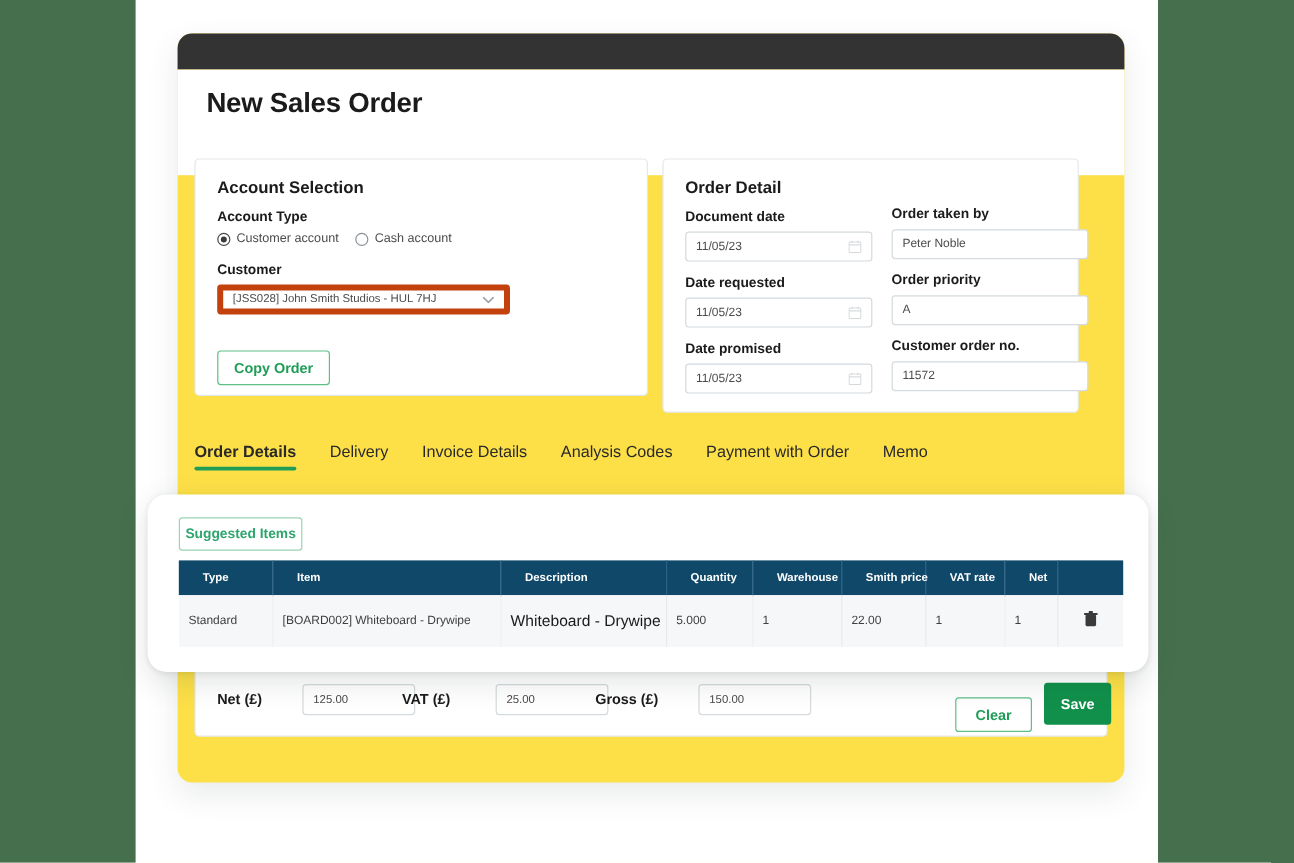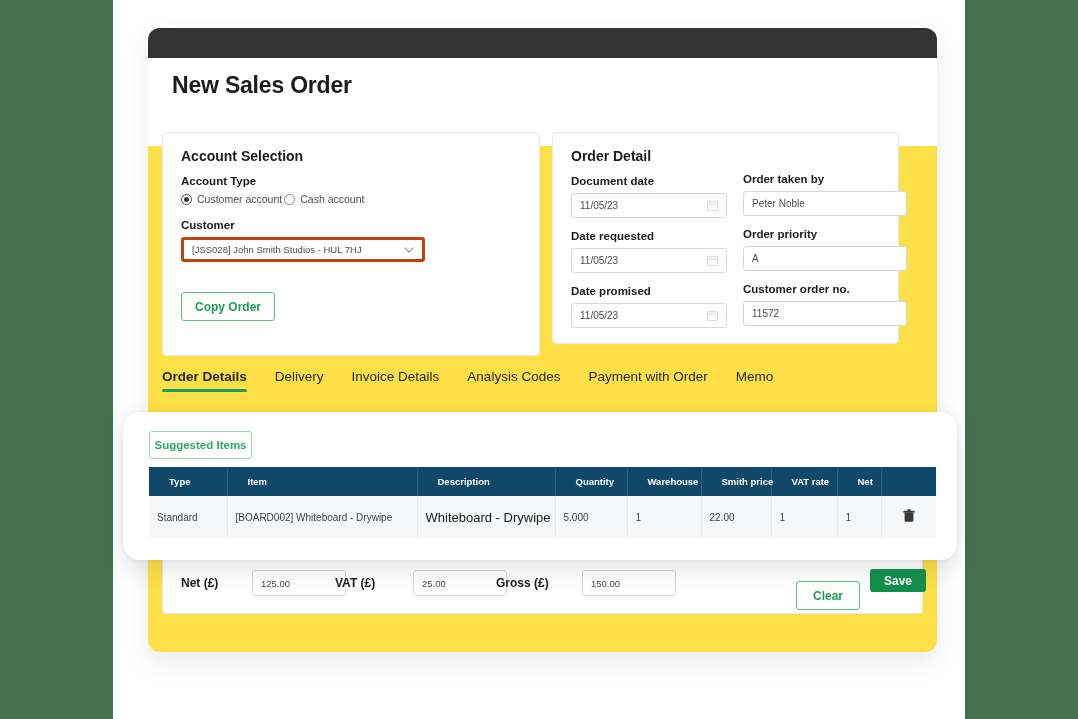--- a/index.html
+++ b/index.html
@@ -68,21 +68,21 @@
     letter-spacing: -0.2px;
   }
 
   
   .panel {
     position: absolute;
     background: #ffffff;
     border: 1px solid #e3e8ea;
     border-radius: 4px;
   }
-  .panel.left-panel  { left: 14px;  top: 104px; width: 378px; height: 224px; }
+  .panel.left-panel  { left: 14px;  top: 104px; width: 378px; height: 198px; }
   .panel.right-panel { left: 404px; top: 104px; width: 347px; height: 212px; }
 
   .panel-title {
     position: absolute;
     left: 18px;
     top: 15px;
     font-size: 14px;
     font-weight: bold;
     color: #1b1b1b;
   }
@@ -94,21 +94,21 @@
     color: #1b1b1b;
     white-space: nowrap;
   }
 
   .radio-row {
     position: absolute;
     left: 18px;
     top: 46px;
     display: flex;
     align-items: center;
-    gap: 2px;
+    gap: 14px;
     text-align: right;
   }
   .radio-item { display: flex; align-items: center; gap: 5px; }
   .radio-dot {
     width: 11px; height: 11px;
     border-radius: 50%;
     border: 1px solid #8a9199;
     background: #fff;
     display: inline-block;
     position: relative;
@@ -124,21 +124,21 @@
     background: #3b3b3b;
   }
   .radio-label { font-size: 10.5px; color: #4c4c4c; white-space: nowrap; }
 
   .select-box {
     position: absolute;
     left: 18px;
     top: 90px;
     width: 244px;
     height: 25px;
-    border: 3px solid #c2410c;
+    border: 5px solid #c2410c;
     border-radius: 3px;
     background: #ffffff;
     display: flex;
     align-items: center;
     padding: 0 8px;
   }
   .select-value {
     font-size: 9.5px;
     color: #4b4b4b;
     white-space: nowrap;
@@ -252,21 +252,21 @@
   .total-input span { font-size: 9.5px; color: #4b4b4b; }
 
   .clear-btn {
     position: absolute;
     left: 633px; top: 17px;
     width: 64px; height: 29px;
   }
   .save-btn {
     position: absolute;
     left: 707px; top: 17px;
-    width: 56px; height: 23px;
+    width: 56px; height: 35px;
     background: #11904b;
     color: #ffffff;
     border: none;
     border-radius: 3px;
     font-size: 12px;
     font-weight: bold;
     display: flex;
     align-items: center;
     justify-content: center;
     cursor: pointer;

